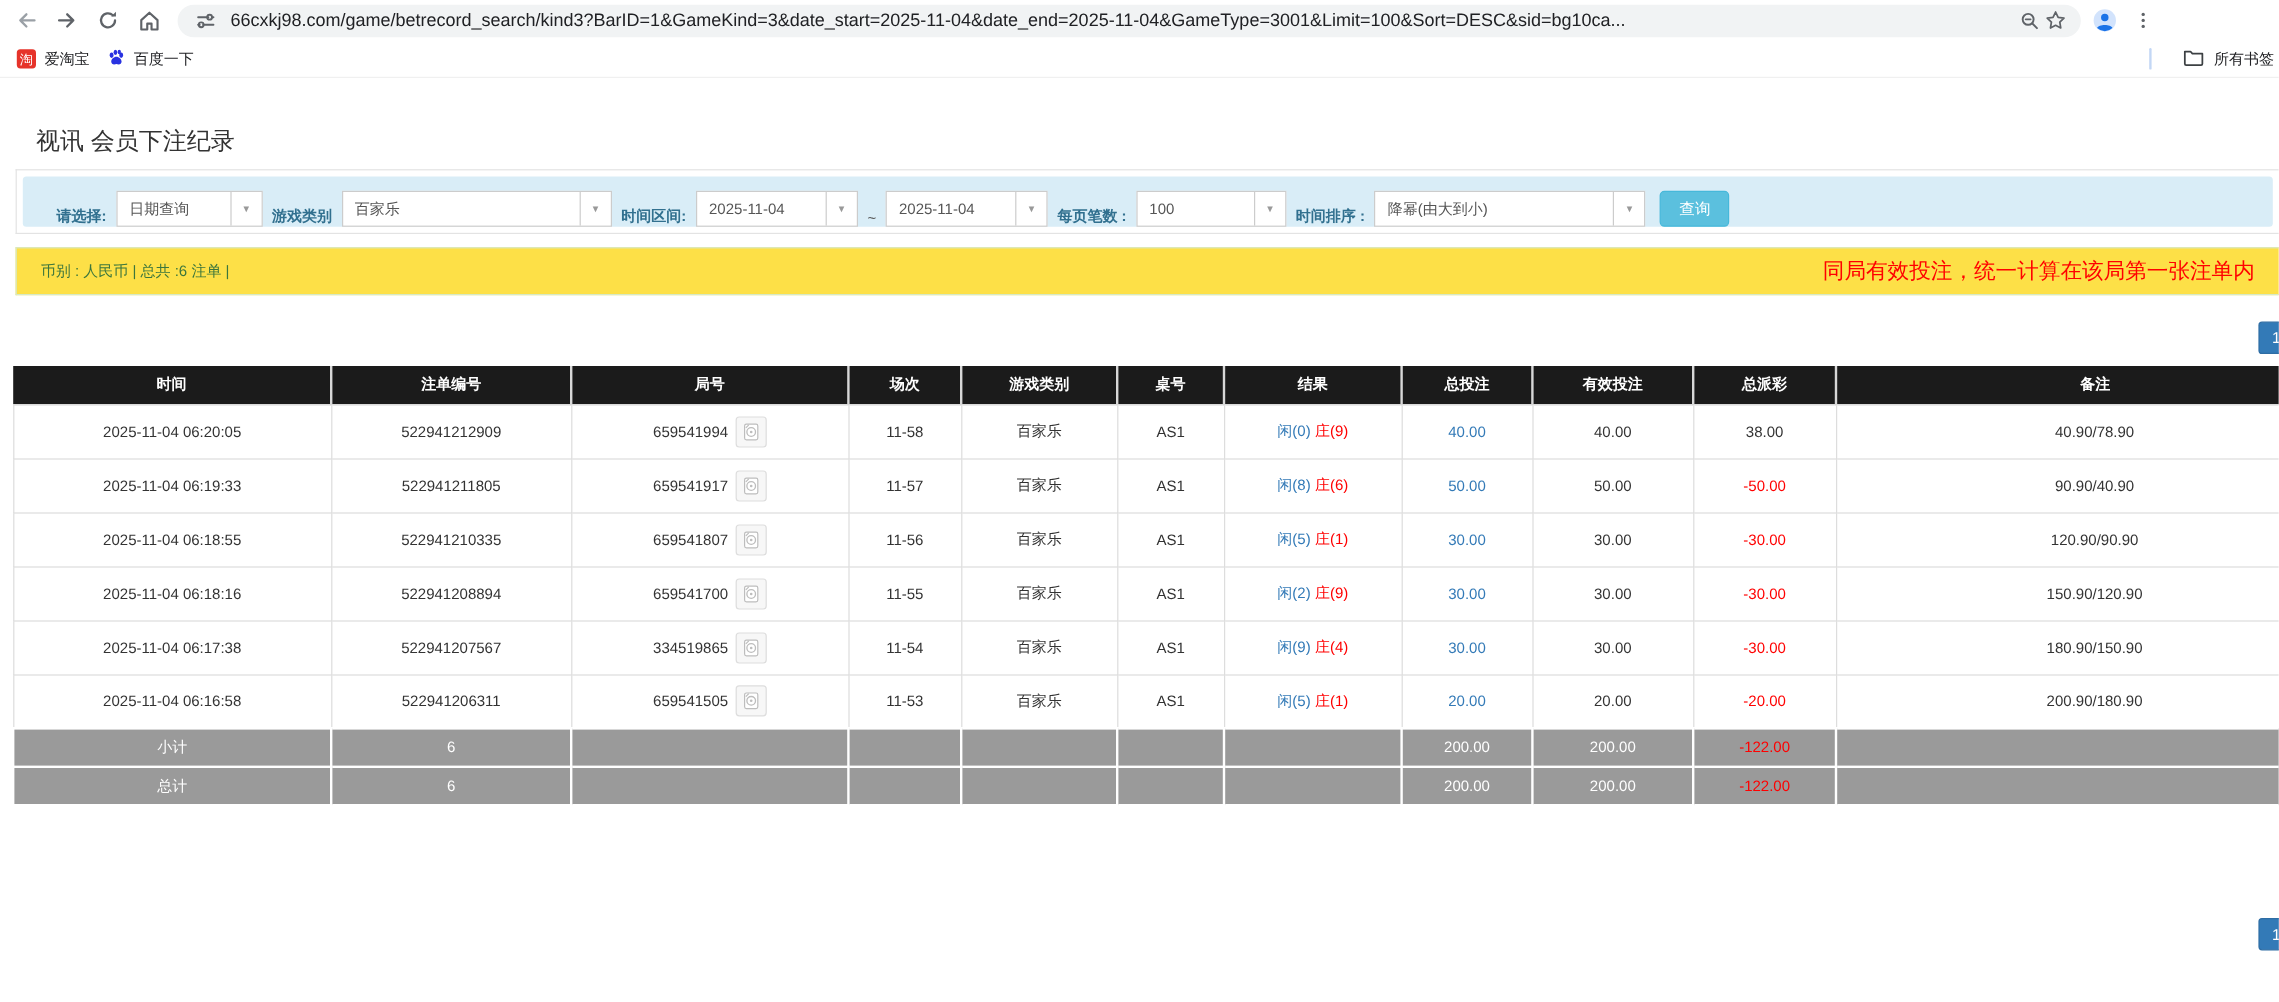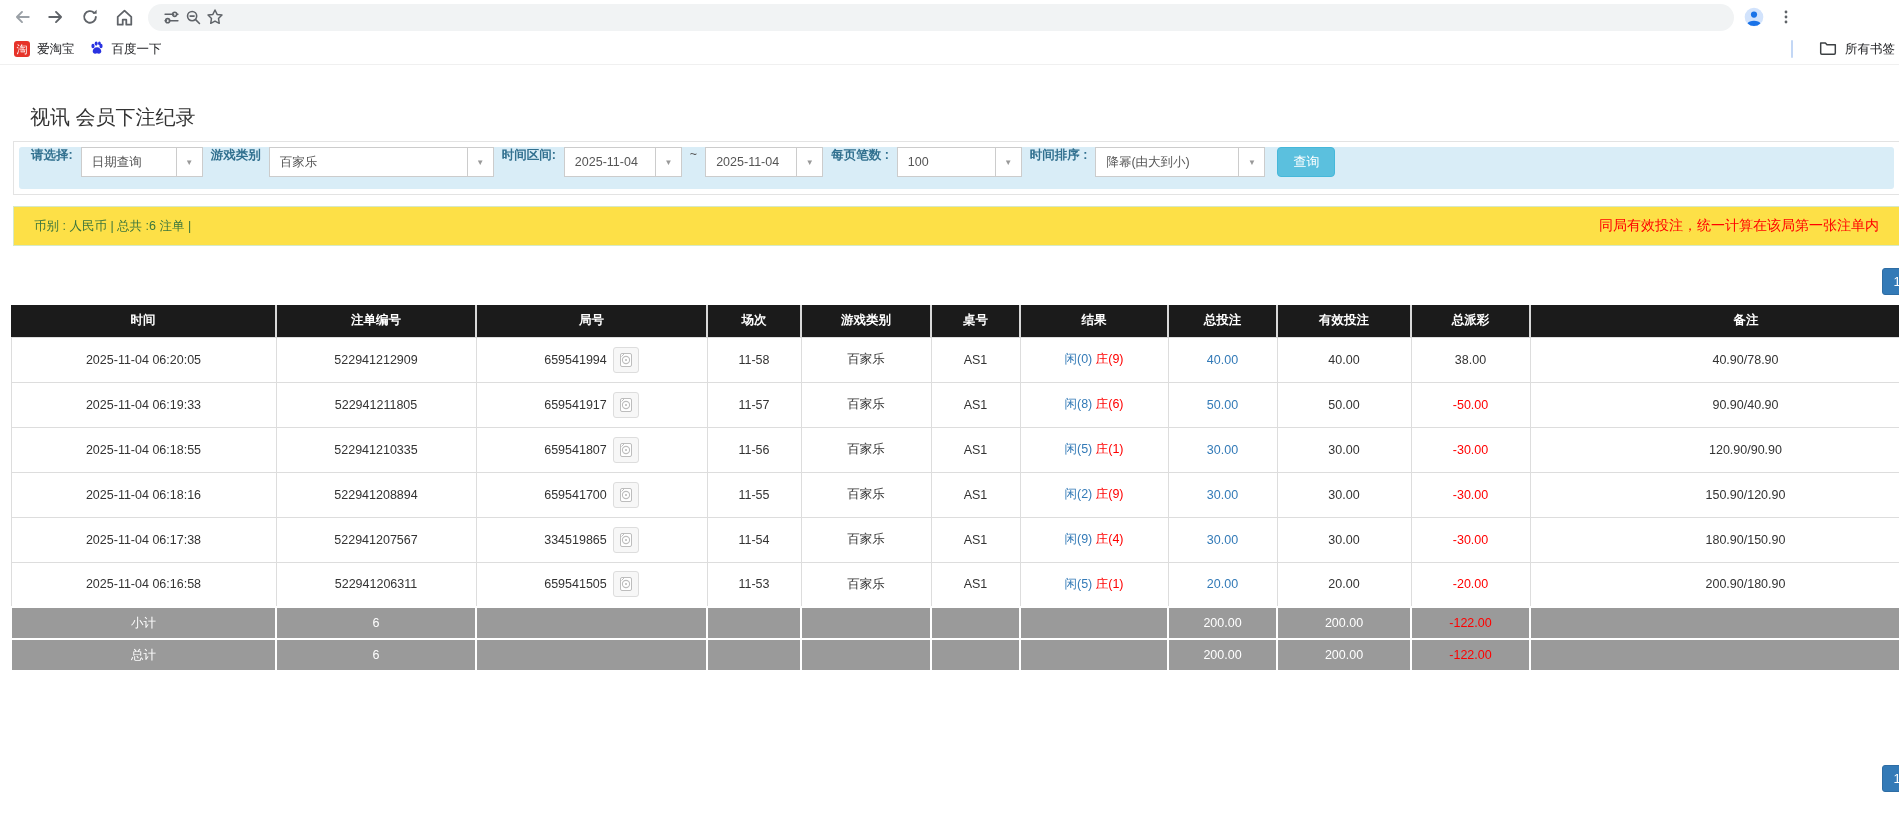--- a/index.html
+++ b/index.html
@@ -25,38 +25,38 @@
     display:flex; align-items:center; justify-content:center; }
   .bm-right { margin-left:auto; display:flex; align-items:center; gap:26px; padding-right:4px; }
   .bm-divider { width:2px; height:18px; background:#c3d7f5; border-radius:1px; }
   .all-bm { display:flex; align-items:center; gap:8px; font-size:12.5px; color:#202124; cursor:pointer; white-space:nowrap; }
 
   
   .page-title { position:absolute; top:104px; left:30px; font-size:20px; color:#333; }
 
   .filter-panel { position:absolute; top:141px; left:13px; right:0; height:54px;
     border:1px solid #e3e3e3; border-right:none; padding:5px; }
-  .filter-bar { height:42px; background:#d9edf7; border-radius:3px; display:flex; align-items:flex-start;
-    padding-left:12px; gap:8px; }
+  .filter-bar { height:42px; background:#d9edf7; border-radius:3px; display:flex; align-items:flex-end;
+    padding-left:28px; gap:8px; }
   .f-label { font-size:12.5px; font-weight:bold; color:#31708f; white-space:nowrap; }
   .sel { background:#fff; border:1px solid #ccc; border-radius:0; height:30px; display:flex;
     align-items:center; cursor:pointer; }
   .sel .val { flex:1; padding:0 10px; font-size:12.5px; color:#555; white-space:nowrap; overflow:hidden; }
   .sel .arr { width:26px; height:100%; border-left:1px solid #ccc; display:flex; align-items:center;
     justify-content:center; font-size:8px; color:#999; }
-  .w1{width:122px}.w2{width:225px}.w3{width:118px}.w4{width:125px}.w5{width:170px}
+  .w1{width:122px}.w2{width:225px}.w3{width:135px}.w4{width:125px}.w5{width:226px}
   .tilde { font-size:12.5px; color:#555; }
   .search-btn { height:30px; padding:0 15px; background:#5bc0de; border:1px solid #46b8da; border-radius:4px;
     color:#fff; font-size:13px; cursor:pointer; margin-left:4px; }
 
   .status-bar { position:absolute; top:206px; left:13px; right:0; height:40px; background:#fde047;
     border:1px solid #d6e9c6; border-right:none; display:flex; align-items:center;
     justify-content:space-between; padding:0 20px; }
   .status-left { font-size:12.5px; color:#3c763d; }
-  .status-right { font-size:14px; color:#ff0000; }
+  .status-right { font-size:18px; color:#ff0000; }
 
   .page-btn { position:absolute; right:-13px; width:30px; height:27px; background:#337ab7;
     border:1px solid #2e6da4; border-radius:3px; color:#fff; font-size:13px; display:flex;
     align-items:center; justify-content:center; cursor:pointer; }
   .pg-top { top:268px; } .pg-bottom { top:765px; }
 
   
   .table-wrap { position:absolute; top:305px; left:10px; right:0; overflow:hidden; }
   table { border-collapse:collapse; width:1950px; table-layout:fixed; }
   thead th { background:#1b1b1b; color:#fff; font-size:12.5px; font-weight:bold; height:32px;
@@ -103,20 +103,21 @@
     </div>
   </div>
   <div class="url-pill">
     <span class="pill-icon">
       <svg width="17" height="17" viewBox="0 0 16 16">
           <path d="M2 5h8M12.8 5H14M2 11h1.2M6 11h8" stroke="#5f6368" stroke-width="1.5" stroke-linecap="round"></path>
           <circle cx="11" cy="5" r="1.9" fill="none" stroke="#5f6368" stroke-width="1.5"></circle>
           <circle cx="4.4" cy="11" r="1.9" fill="none" stroke="#5f6368" stroke-width="1.5"></circle>
         </svg>
     </span>
+    <span class="url-text">66cxkj98.com/game/betrecord_search/kind3?BarID=1&amp;GameKind=3&amp;date_start=2025-11-04&amp;date_end=2025-11-04&amp;GameType=3001&amp;Limit=100&amp;Sort=DESC&amp;sid=bg10ca...</span>
     <span class="pill-icon">
       <svg width="17" height="17" viewBox="0 0 16 16">
           <circle cx="6.7" cy="6.7" r="4.3" fill="none" stroke="#5f6368" stroke-width="1.5"></circle>
           <path d="M10 10l3.6 3.6M4.8 6.7h3.8" stroke="#5f6368" stroke-width="1.5" stroke-linecap="round"></path>
         </svg>
     </span>
     <span class="pill-icon">
       <svg width="18" height="18" viewBox="0 0 16 16">
           <path d="M8 1.8 9.9 5.7l4.3.6-3.1 3 .7 4.3L8 11.6l-3.8 2 .7-4.3-3.1-3 4.3-.6z" fill="none" stroke="#5f6368" stroke-width="1.3" stroke-linejoin="round"></path>
         </svg>

